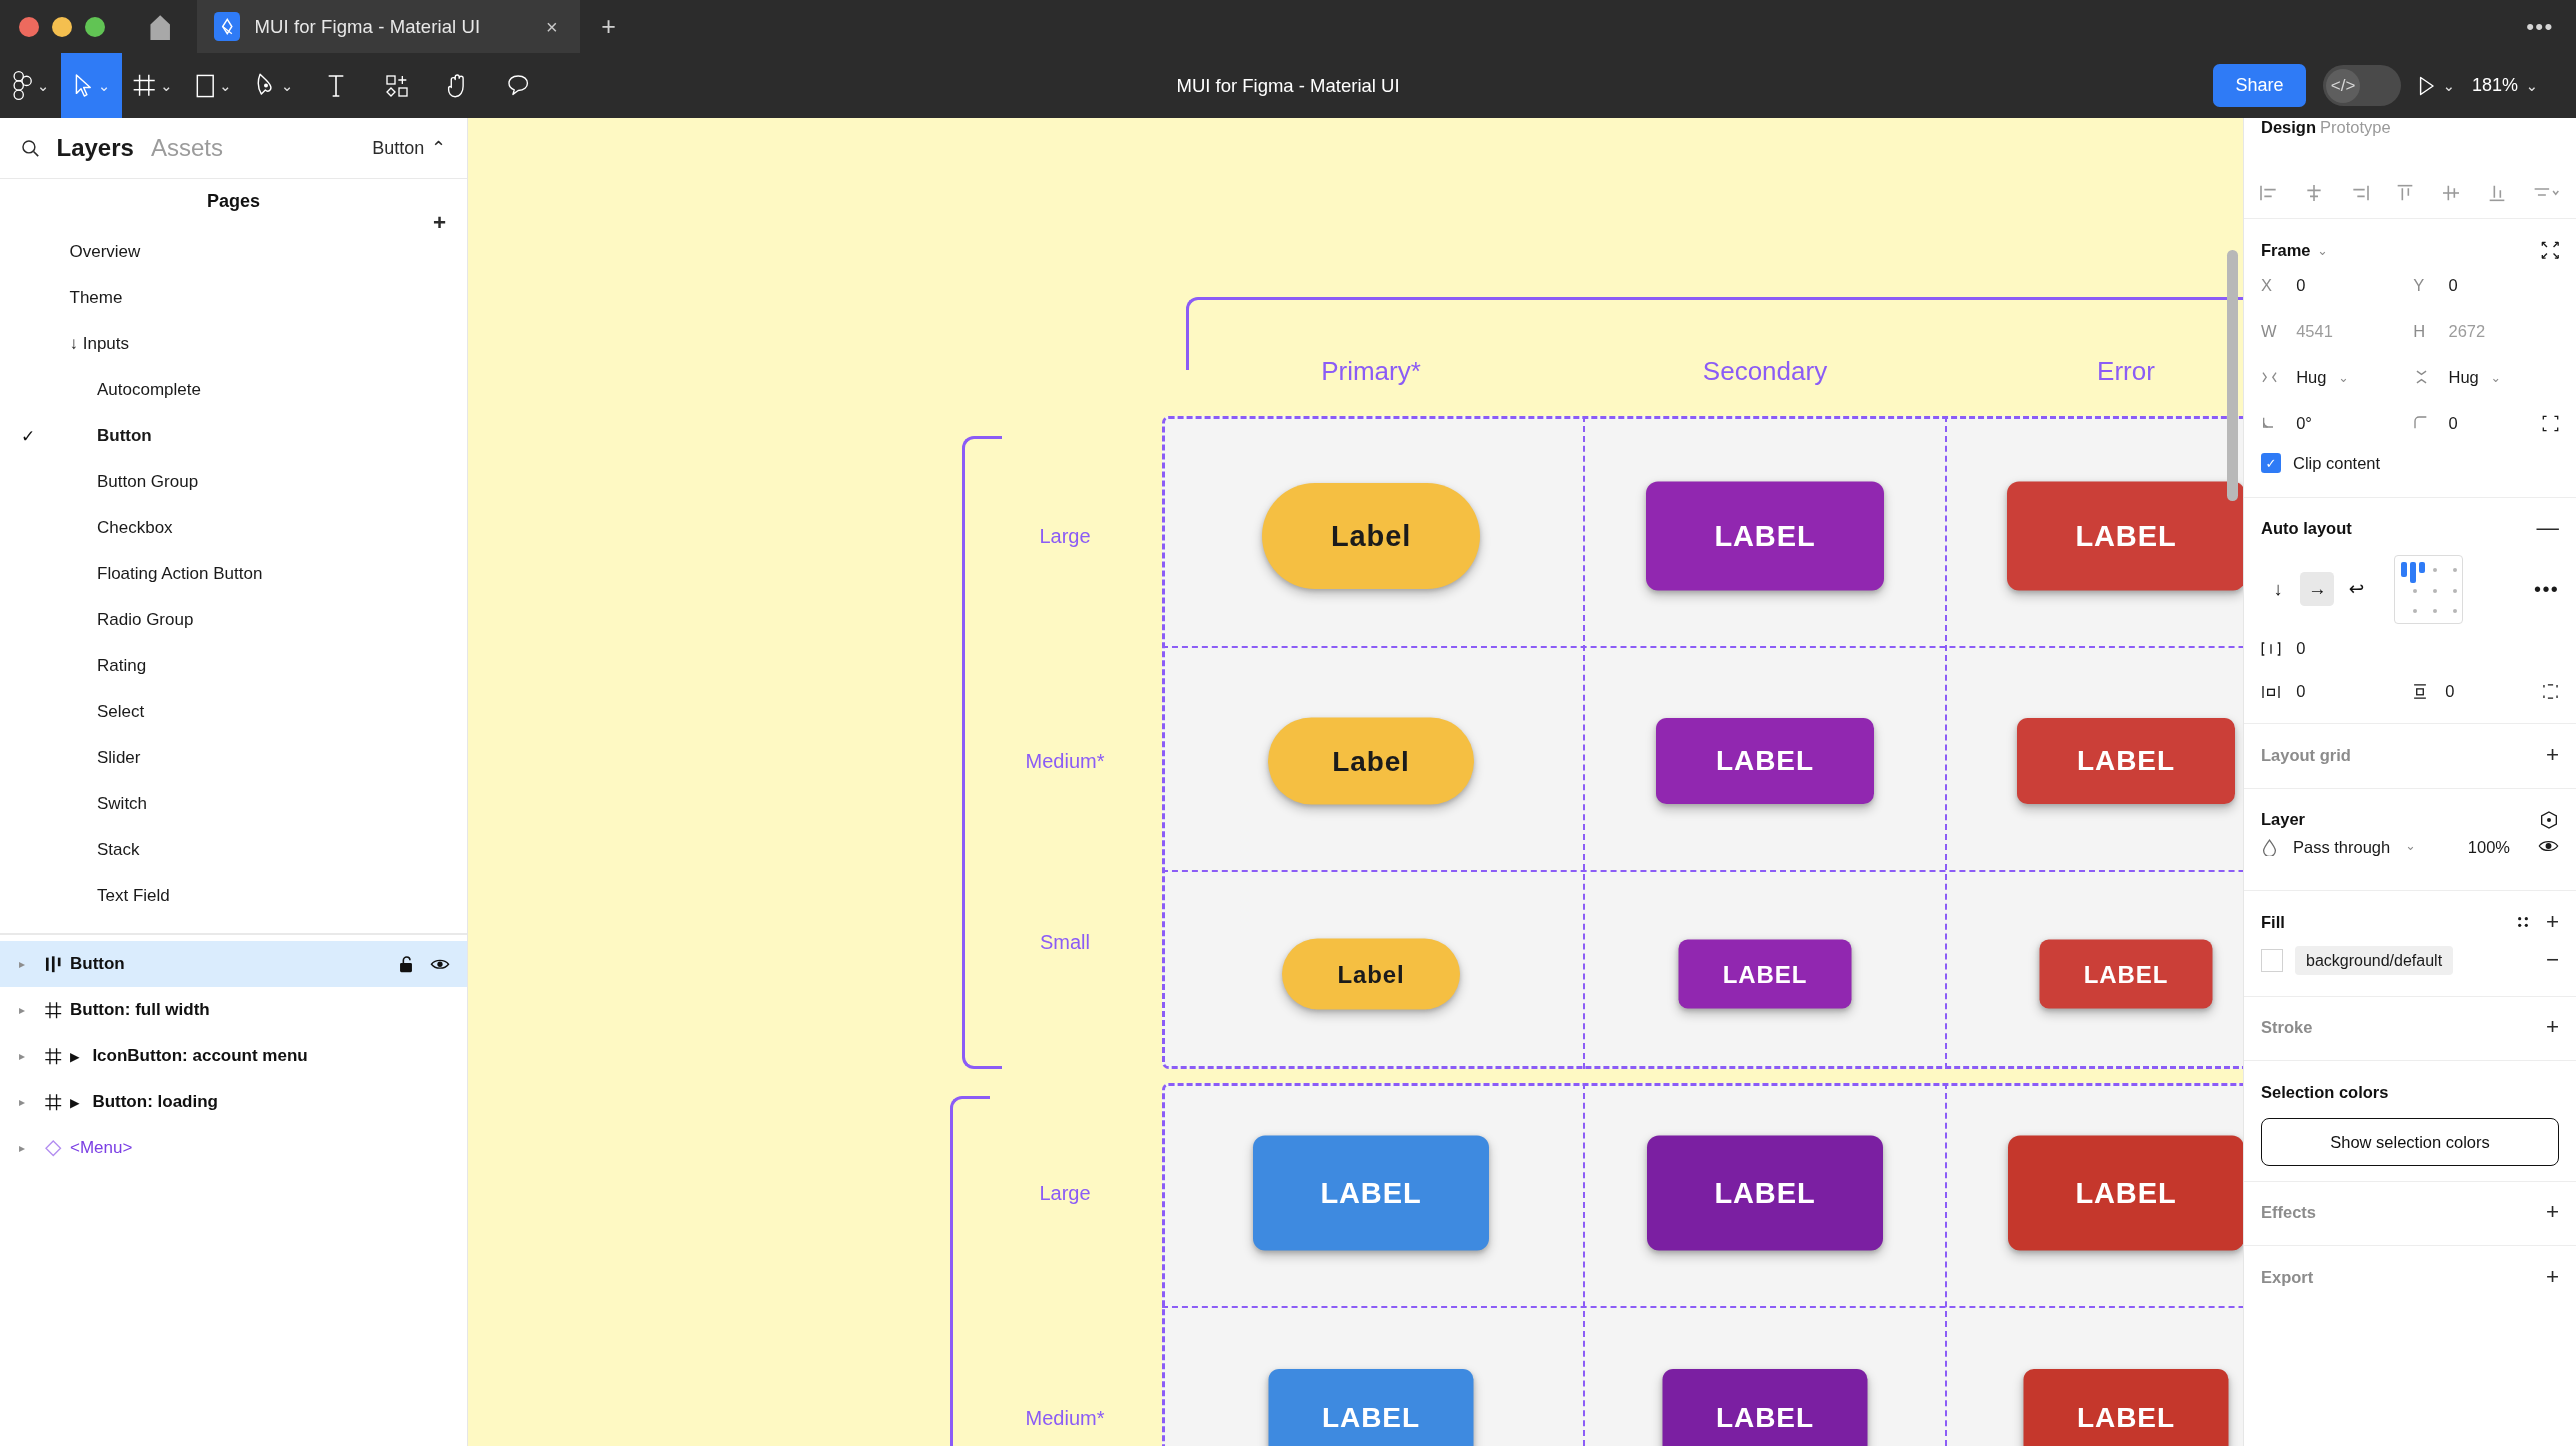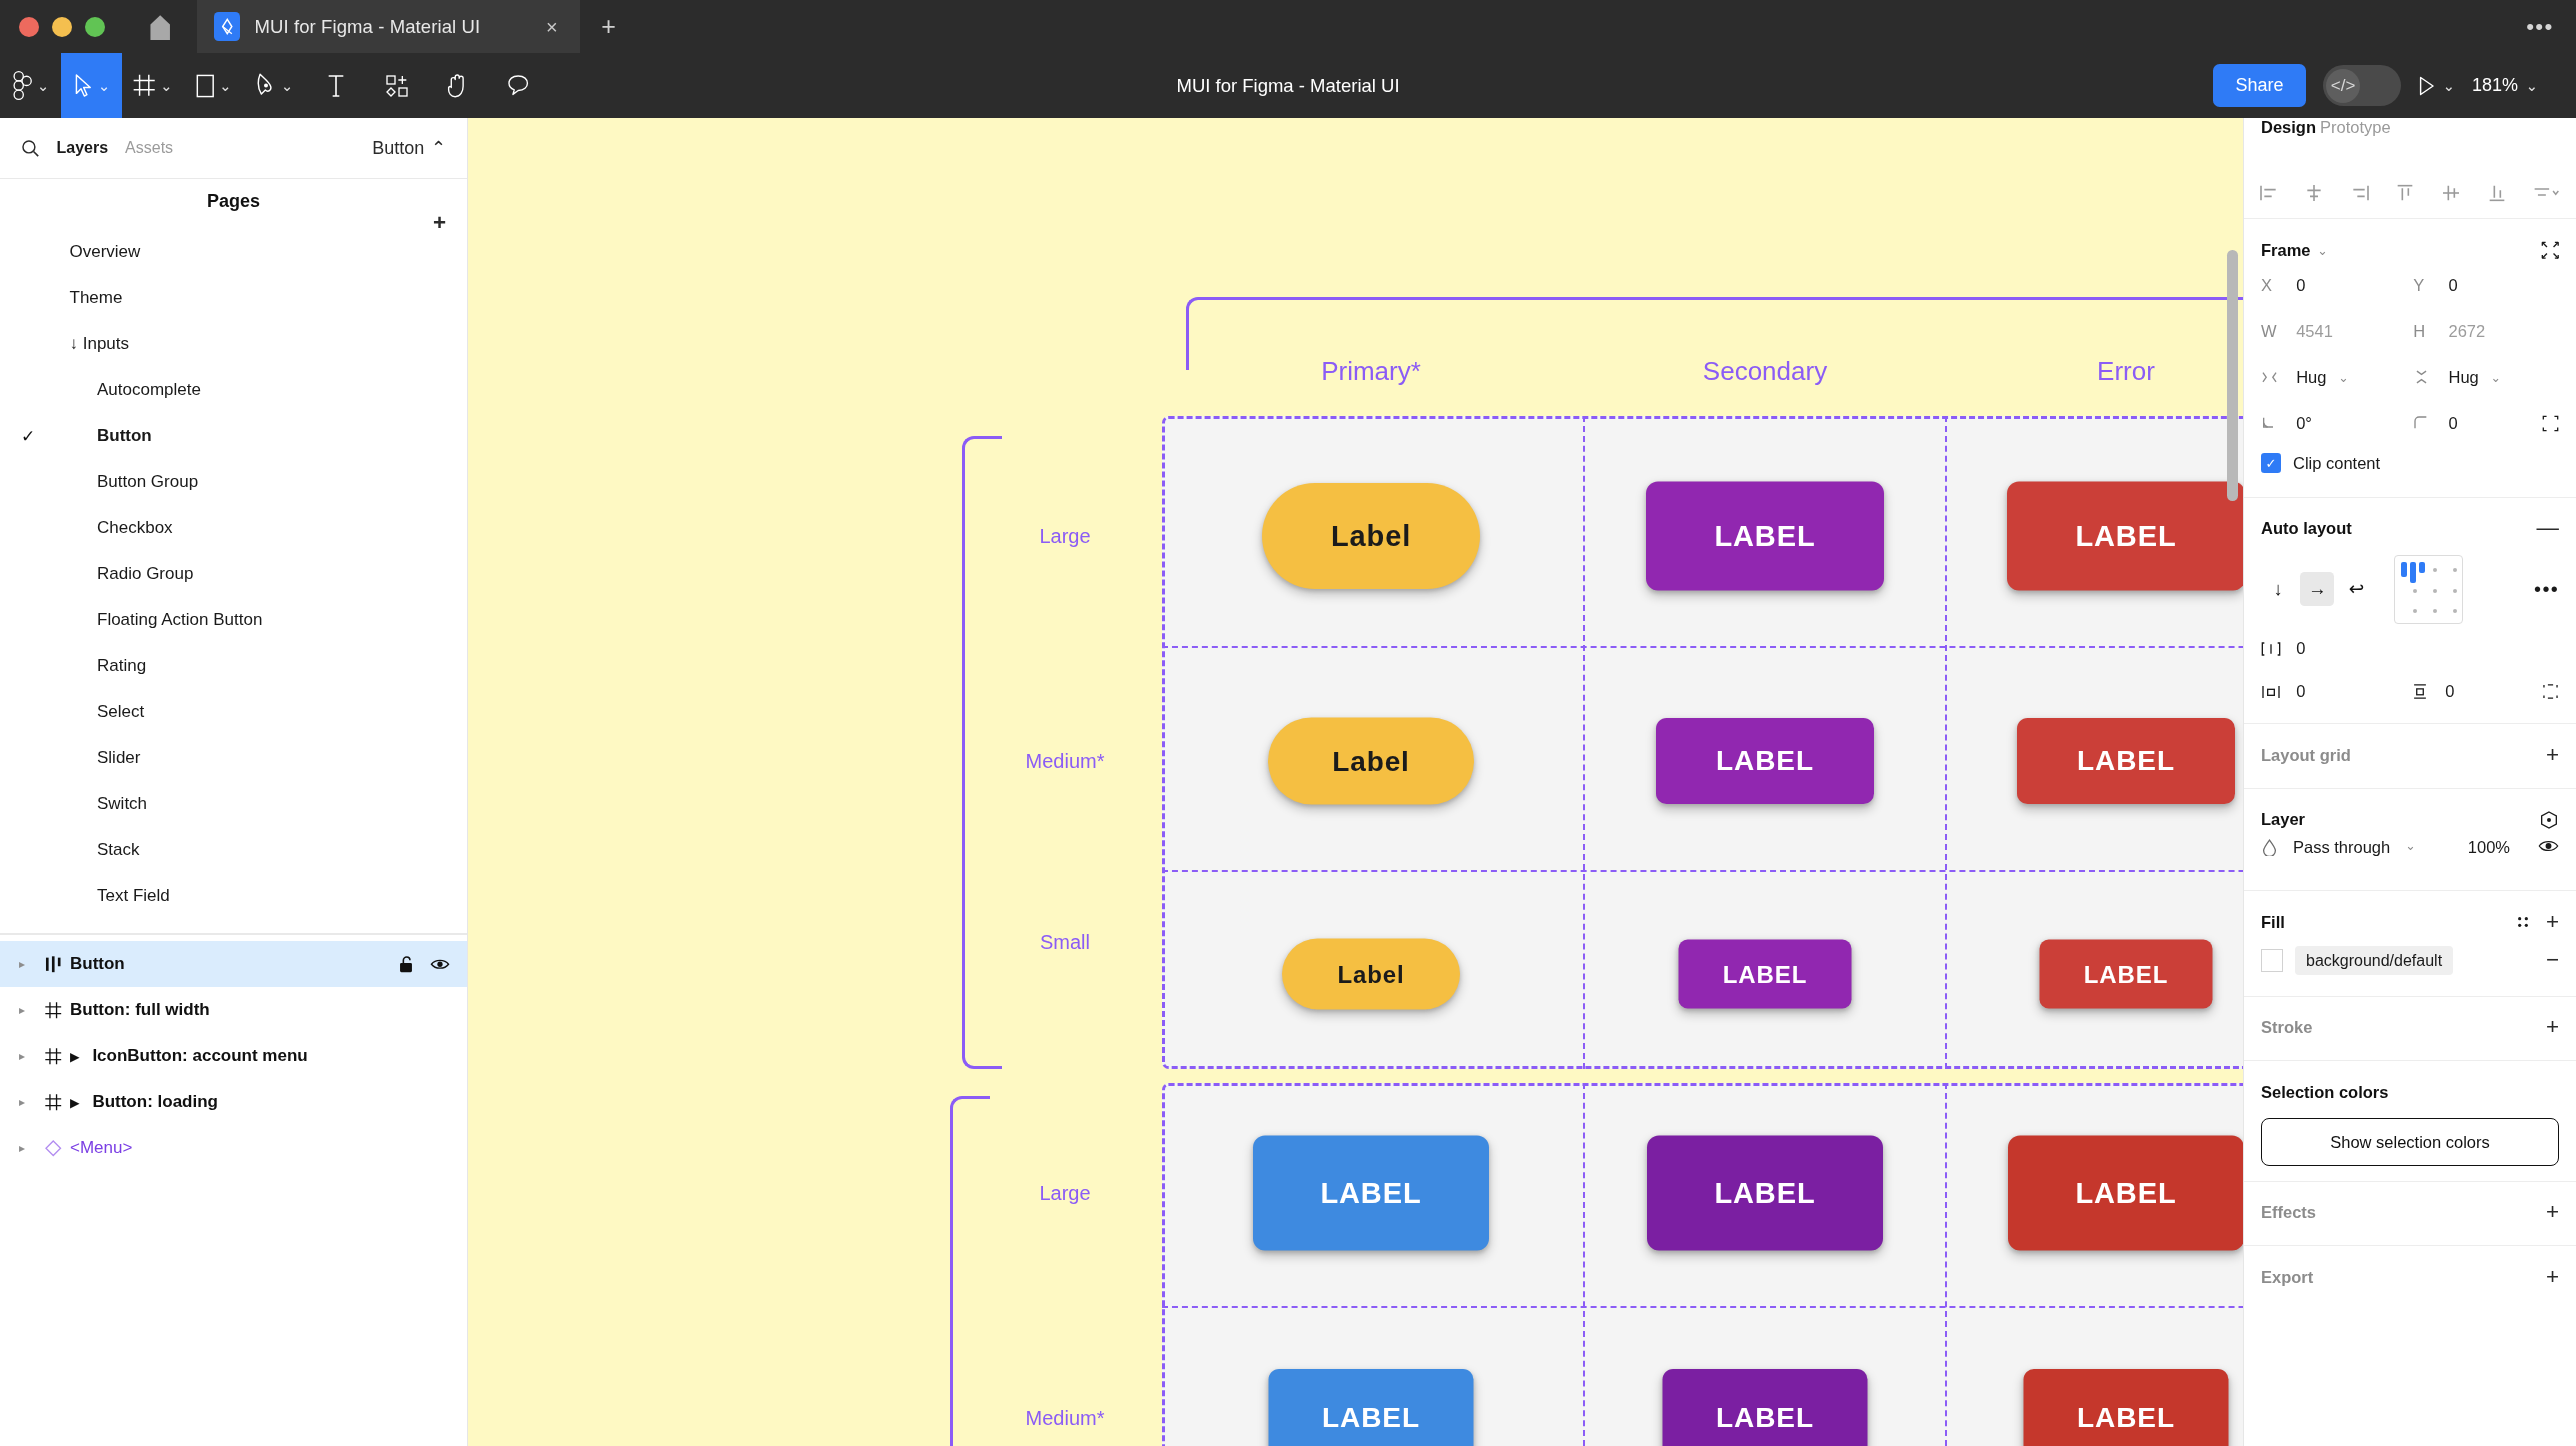--- a/index.html
+++ b/index.html
@@ -84,21 +84,21 @@
 
   
   .left {
     width: 468px; flex: 0 0 468px; background: #ffffff; display: flex; flex-direction: column;
     border-right: 1.3px solid #e6e6e6; min-height: 0;
   }
   .left-head {
     height: 61px; flex: 0 0 61px; display: flex; align-items: center;
     padding: 0 21px; gap: 17px; border-bottom: 1.3px solid #e9e9e9;
   }
-  .lh-tab { font-size: 16px; color: #9b9b9b; }
+  .lh-tab { font-size: 24px; color: #9b9b9b; }
   .lh-tab.active { color: #1a1a1a; font-weight: 700; }
   .lh-right { margin-left: auto; display: flex; align-items: center; gap: 6.6px;
               font-size: 18px; color: #2b2b2b; }
   .pages-wrap { padding: 12px 0 5.3px 0; }
   .pages-head {
     display: flex; align-items: center; padding: 0 21px; height: 38px;
     font-size: 18px; font-weight: 700; color: #111; flex-direction: column;
   }
   .pages-add { margin-left: auto; font-size: 22.4px; color: #2b2b2b; line-height: 1; }
   .page-row {
@@ -388,25 +388,25 @@
             <div class="page-row ind2">
               <span class="check"></span>
               <span class="ptext">Button Group</span>
             </div>
             <div class="page-row ind2">
               <span class="check"></span>
               <span class="ptext">Checkbox</span>
             </div>
             <div class="page-row ind2">
               <span class="check"></span>
+              <span class="ptext">Floating Action Button</span>
+            </div>
+            <div class="page-row ind2">
+              <span class="check"></span>
               <span class="ptext">Radio Group</span>
-            </div>
-            <div class="page-row ind2">
-              <span class="check"></span>
-              <span class="ptext">Floating Action Button</span>
             </div>
             <div class="page-row ind2">
               <span class="check"></span>
               <span class="ptext">Rating</span>
             </div>
             <div class="page-row ind2">
               <span class="check"></span>
               <span class="ptext">Select</span>
             </div>
             <div class="page-row ind2">

